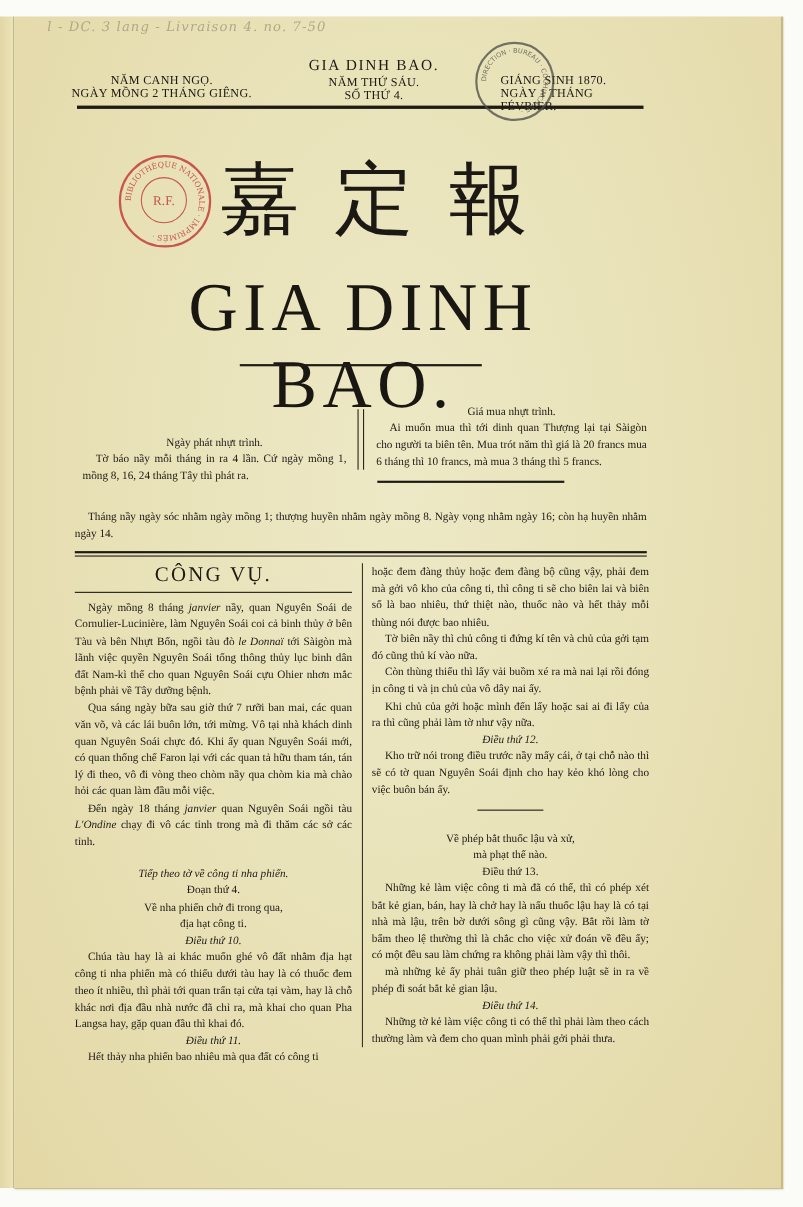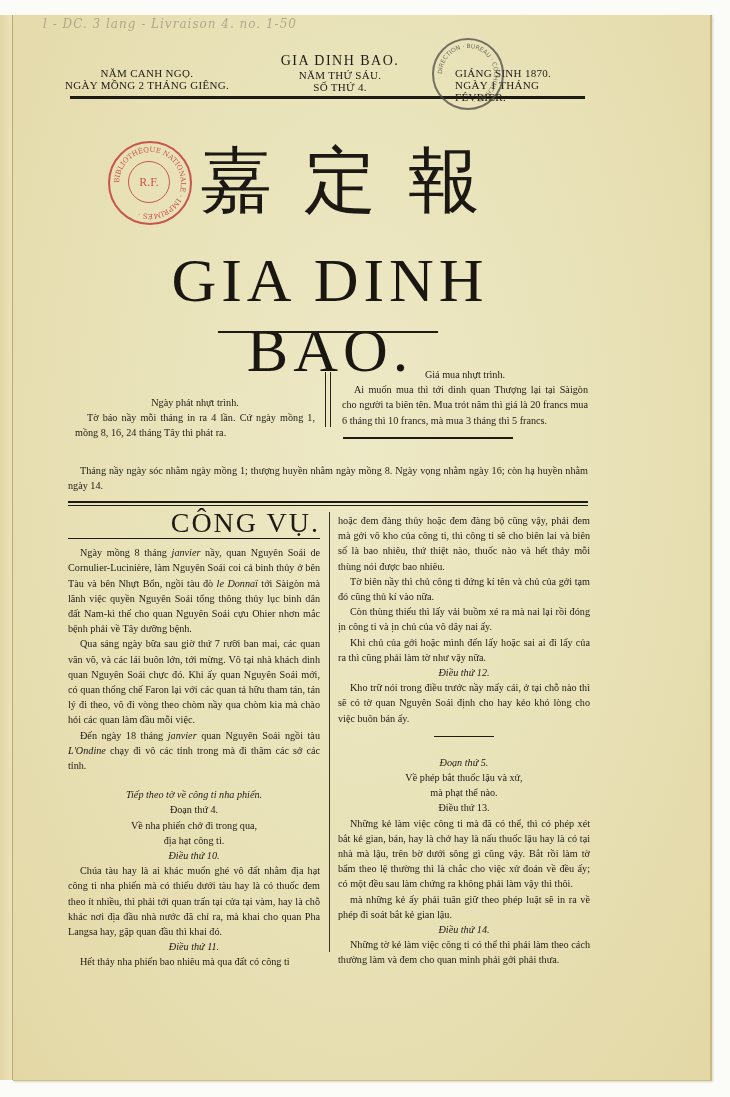--- a/index.html
+++ b/index.html
@@ -24,31 +24,31 @@
   .stamp-grey { position:absolute; left:432px; top:38px; width:68px; height:68px; border-radius:50%;
     border:2px solid #4a4a46; opacity:.75; }
   .chinese { position:absolute; left:200px; top:140px; font-family:"DejaVu Serif",serif;
     font-size:72px; letter-spacing:32px; line-height:80px; font-weight:normal; color:#1c1813; }
   .masthead { position:absolute; left:95px; top:245px; width:470px; text-align:center;
     font-family:"Liberation Serif",serif; font-size:62px; letter-spacing:5px; line-height:70px; color:#1a1611; }
   .col { position:absolute; font-size:10.2px; line-height:15.2px; text-align:justify; }
   .col p { margin:0; text-indent:12px; }
   .center { text-align:center; text-indent:0 !important; }
   .ital { font-style:italic; }
-  .section-title { font-size:28px; letter-spacing:2px; text-align:right; }
+  .section-title { font-size:19px; letter-spacing:2px; text-align:center; }
   .vdouble { position:absolute; width:4px; border-left:1.5px solid #2a241b; border-right:1.5px solid #2a241b; }
   .vline { position:absolute; width:1px; background:#3a3427; }
 </style>
 </head>
 <body>
 
 <div class="leftstrip"></div>
 
 <div class="page">
-  <div class="handnote">l - DC. 3 lang - Livraison 4. no. 1-50</div>
+  <div class="handnote">l - DC. 3 lang - Livraison 4. no. 7-50</div>
 </div>
 
 <div class="abs hdr-small" style="left:62px;top:67px;width:170px;text-align:center;">
   <div>Năm Canh Ngọ.</div>
   <div>Ngày mồng 2 tháng giêng.</div>
 </div>
 <div class="abs" style="left:240px;top:53px;width:200px;text-align:center;">
   <div style="font-size:14px;letter-spacing:1.5px;line-height:16px;">GIA DINH BAO.</div>
   <div class="hdr-small">Năm thứ sáu.</div>
   <div class="hdr-small">Số thứ 4.</div>
@@ -118,21 +118,20 @@
 </div>
 
 <div class="col" style="left:338px;top:513px;width:252px;">
   <p style="text-indent:0">hoặc đem đàng thủy hoặc đem đàng bộ cũng vậy, phải đem mà gởi vô kho của công ti, thì công ti sẽ cho biên lai và biên số là bao nhiêu, thứ thiệt nào, thuốc nào và hết thảy mỗi thùng nói được bao nhiêu.</p>
   <p>Tờ biên nầy thì chủ công ti đứng kí tên và chủ của gởi tạm đó cũng thủ kí vào nữa.</p>
   <p>Còn thùng thiếu thì lấy vải buồm xé ra mà nai lại rồi đóng ịn công ti và ịn chủ của vô dây nai ấy.</p>
   <p>Khi chủ của gởi hoặc mình đến lấy hoặc sai ai đi lấy của ra thì cũng phải làm tờ như vậy nữa.</p>
   <p class="center ital">Điều thứ 12.</p>
   <p>Kho trữ nói trong điều trước nầy mấy cái, ở tại chỗ nào thì sẽ có tờ quan Nguyên Soái định cho hay kẻo khó lòng cho việc buôn bán ấy.</p>
   <div style="width:60px;height:1px;background:#1e1a14;margin:10px auto 18px auto;"></div>
-  <p class="center ital">Đoạn thứ 5.</p>
   <p class="center">Về phép bắt thuốc lậu và xử,</p>
   <p class="center">mà phạt thể nào.</p>
   <p class="center">Điều thứ 13.</p>
   <p>Những kẻ làm việc công ti mà đã có thể, thì có phép xét bắt kẻ gian, bán, hay là chở hay là nấu thuốc lậu hay là có tại nhà mà lậu, trên bờ dưới sông gì cũng vậy. Bắt rồi làm tờ bẩm theo lệ thường thì là chắc cho việc xử đoán về đều ấy; có một đều sau làm chứng ra không phải làm vậy thì thôi.</p>
   <p>mà những kẻ ấy phải tuân giữ theo phép luật sẽ in ra về phép đi soát bắt kẻ gian lậu.</p>
   <p class="center ital">Điều thứ 14.</p>
   <p>Những tờ kẻ làm việc công ti có thể thì phải làm theo cách thường làm và đem cho quan mình phải gởi phải thưa.</p>
 </div>
 
 </body></html>

